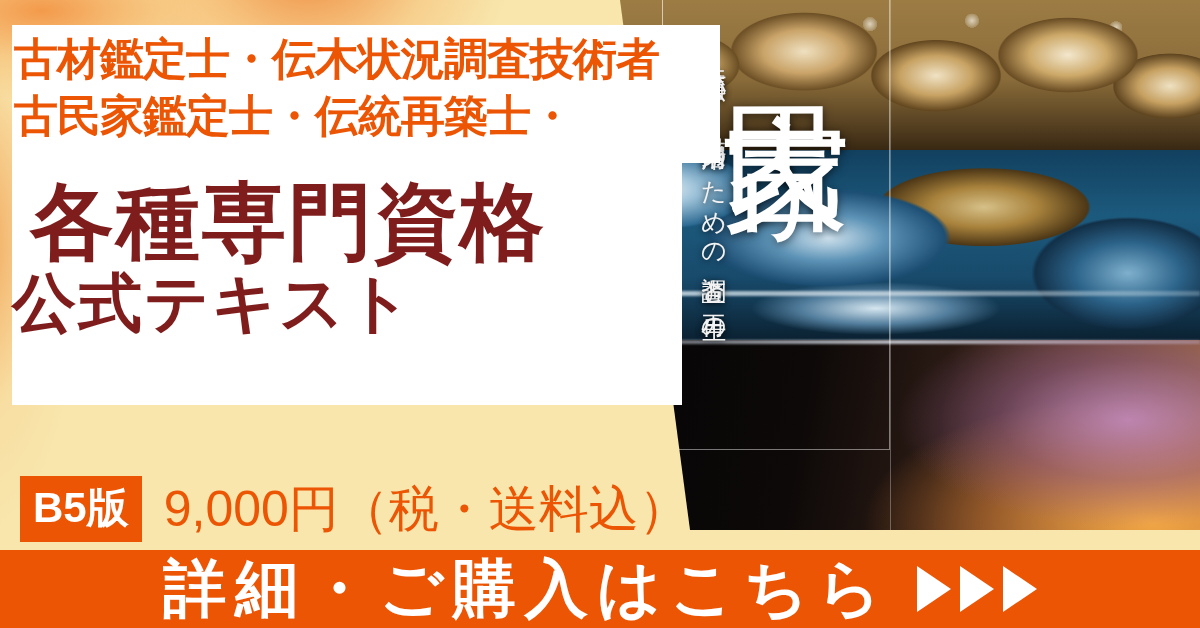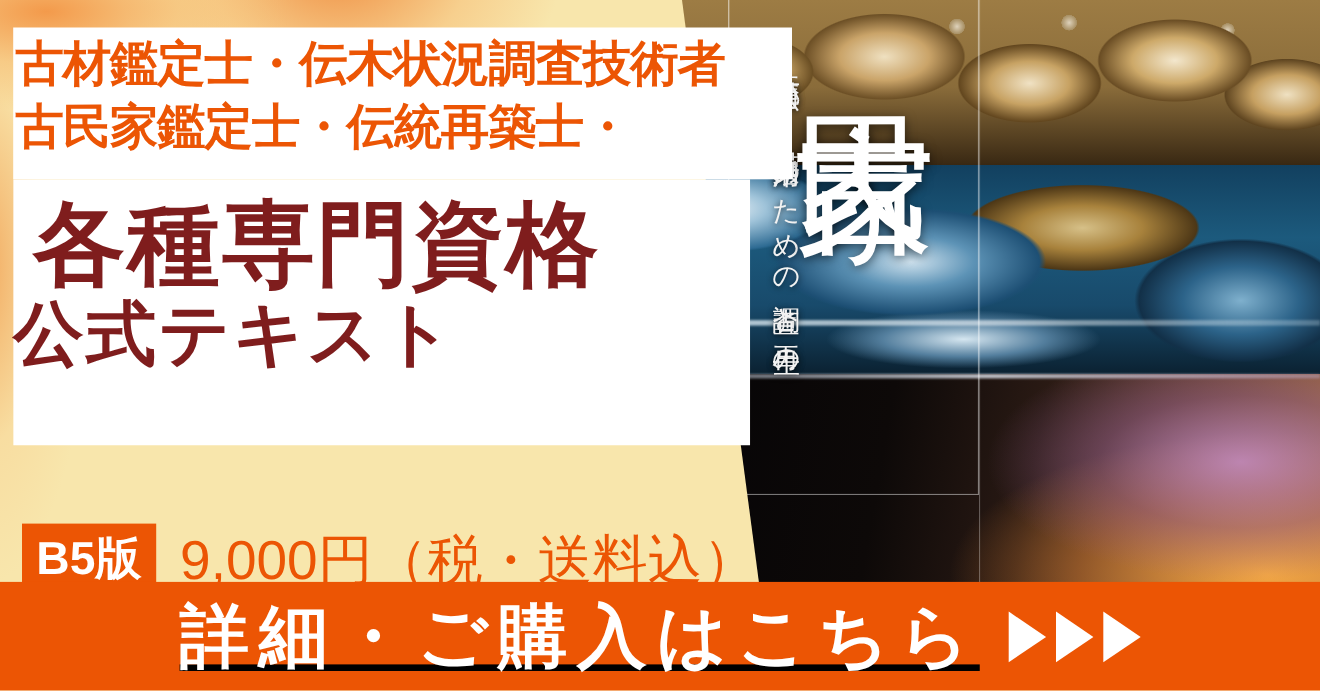--- a/index.html
+++ b/index.html
@@ -158,23 +158,23 @@
     padding:11px 13px 13px 13px;
     letter-spacing:0px;
   }
   .price-text{
     margin-left:22px; color:#EC5504;
     font-size:50px; font-weight:400; letter-spacing:0px; white-space:nowrap;
   }
 
   
   .cta{
-    position:absolute; left:0; bottom:0; width:1200px; height:99px;
+    position:absolute; left:0; bottom:0; width:1200px; height:78px;
     background:#EC5504;
-    display:flex; align-items:center; justify-content:center;text-decoration:underline;
+    display:flex; align-items:center; justify-content:center;
   }
   .cta-label{
     color:#ffffff; font-size:63px; font-weight:700;
     letter-spacing:9px; white-space:nowrap;
   }
   .cta-arrows{display:flex; align-items:center; margin-left:26px; gap:9px;}
   .cta-arrows .tri{
     width:0;height:0;
     border-top:23px solid transparent;
     border-bottom:23px solid transparent;

